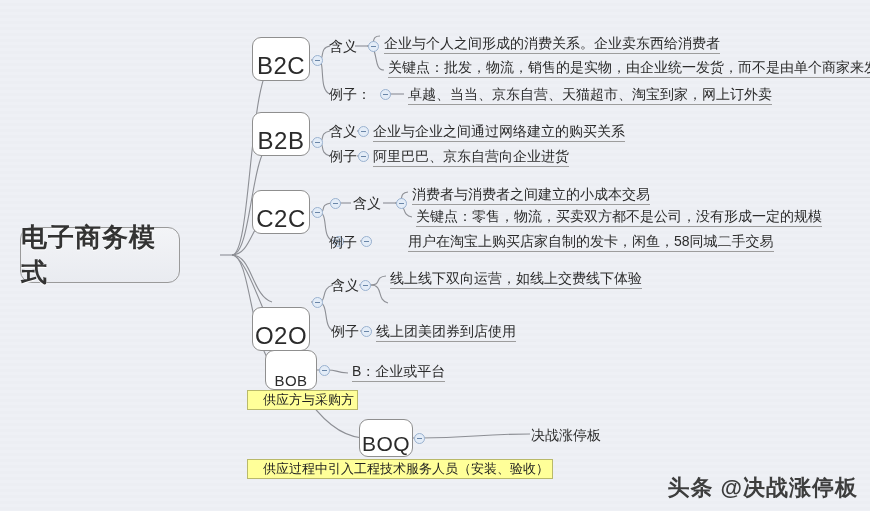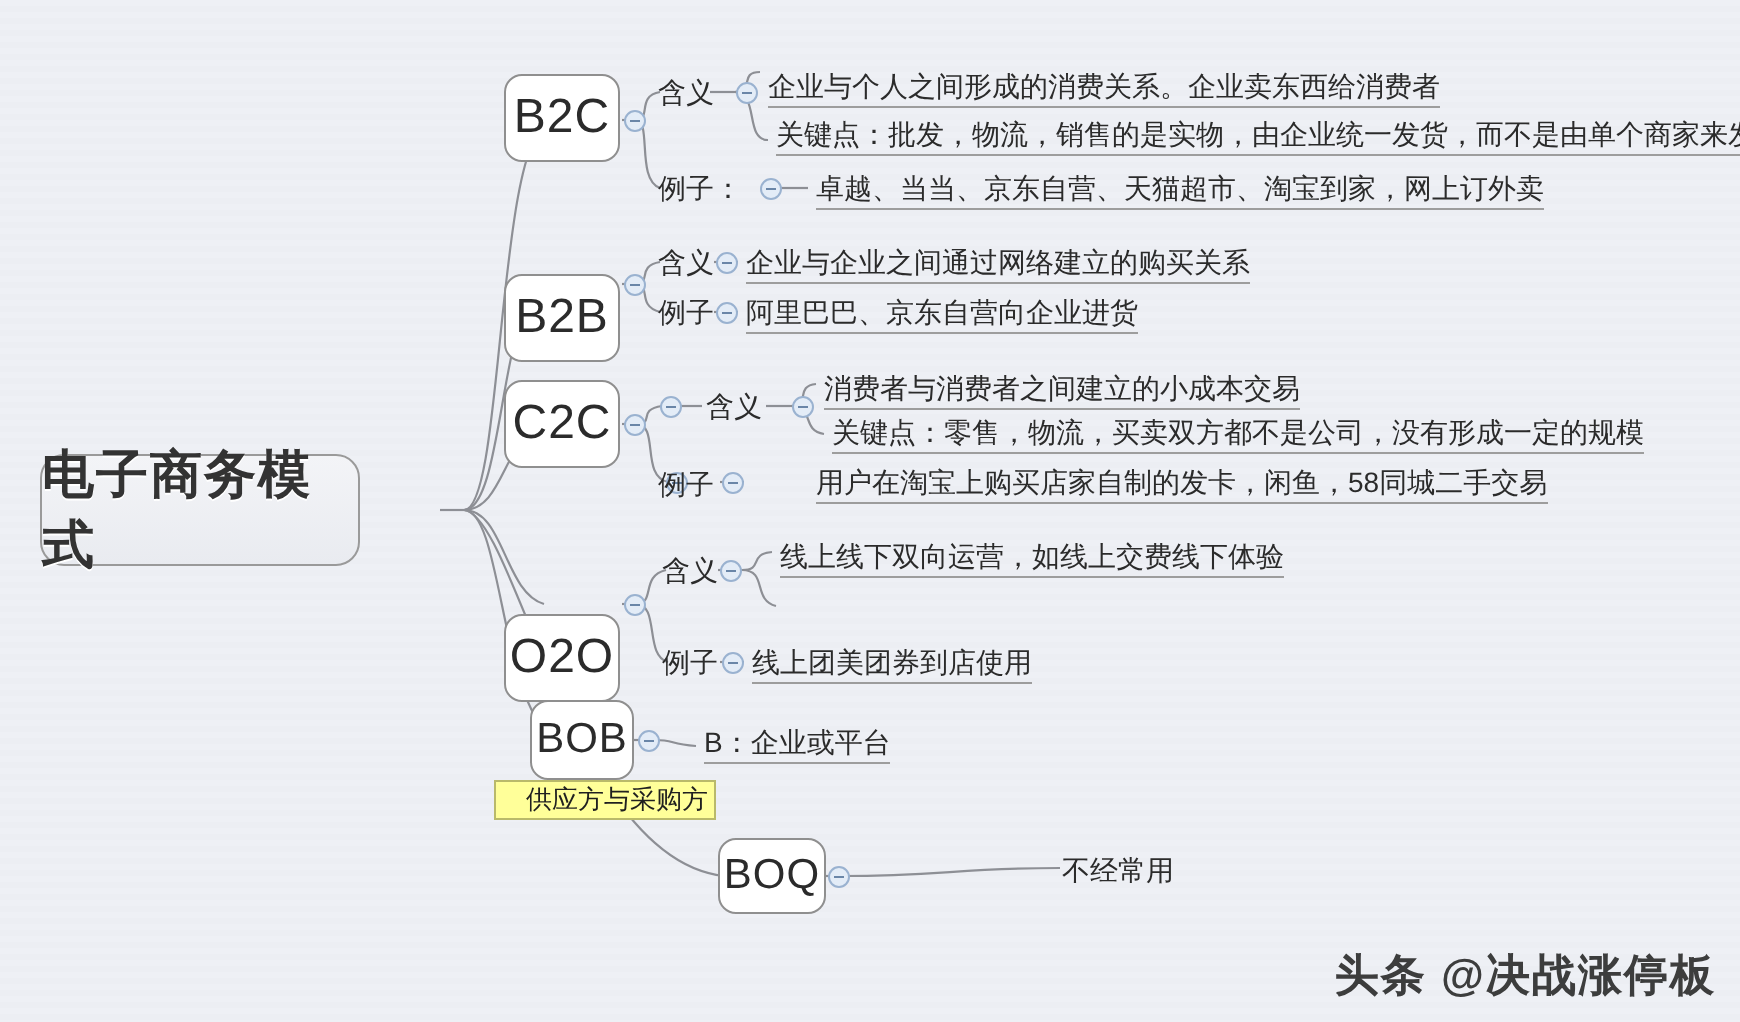--- a/index.html
+++ b/index.html
@@ -48,21 +48,21 @@
   }
 
   
   .l1-node {
     position: absolute;
     box-sizing: border-box;
     border: 1.1px solid #8f8f8f;
     border-radius: 9px;
     background: #ffffff;
     display: flex;
-    align-items: center;
+    align-items: flex-end;
     justify-content: center;
     color: #2b2b2b;
     letter-spacing: 0.5px;
   }
 
   
   .l2-label {
     position: absolute;
     color: #2b2b2b;
     white-space: nowrap;
@@ -207,21 +207,21 @@
   <div class="l2-label" style="left:329px; top:39px; font-size:14px;">含义</div>
   <div class="toggle" style="left:368px; top:41px;"></div>
 
   <div class="leaf" style="left:384px; top:36px; font-size:14px;">企业与个人之间形成的消费关系。企业卖东西给消费者</div>
   <div class="leaf" style="left:388px; top:60px; font-size:14px;">关键点：批发，物流，销售的是实物，由企业统一发货，而不是由单个商家来发货</div>
 
   <div class="l2-label" style="left:329px; top:87px; font-size:14px;">例子：</div>
   <div class="toggle" style="left:380px; top:89px;"></div>
   <div class="leaf" style="left:408px; top:87px; font-size:14px;">卓越、当当、京东自营、天猫超市、淘宝到家，网上订外卖</div>
 
-  <div class="l1-node" style="left:252px; top:137px; width:58px; height:44px; font-size:24px;">
+  <div class="l1-node" style="left:252px; top:112px; width:58px; height:44px; font-size:24px;">
     <span>B2B</span>
   </div>
   <div class="toggle" style="left:312px; top:137px;"></div>
 
   <div class="l2-label" style="left:329px; top:124px; font-size:14px;">含义</div>
   <div class="toggle" style="left:358px; top:126px;"></div>
   <div class="leaf" style="left:373px; top:124px; font-size:14px;">企业与企业之间通过网络建立的购买关系</div>
 
   <div class="l2-label" style="left:329px; top:149px; font-size:14px;">例子</div>
   <div class="toggle" style="left:358px; top:151px;"></div>
@@ -250,28 +250,29 @@
   <div class="toggle" style="left:312px; top:297px;"></div>
 
   <div class="l2-label" style="left:331px; top:278px; font-size:14px;">含义</div>
   <div class="toggle" style="left:360px; top:280px;"></div>
   <div class="leaf" style="left:390px; top:271px; font-size:14px;">线上线下双向运营，如线上交费线下体验</div>
 
   <div class="l2-label" style="left:331px; top:324px; font-size:14px;">例子</div>
   <div class="toggle" style="left:361px; top:326px;"></div>
   <div class="leaf" style="left:376px; top:324px; font-size:14px;">线上团美团券到店使用</div>
 
-  <div class="l1-node" style="left:265px; top:350px; width:52px; height:40px; font-size:21px;">
+  <div class="l1-node" style="left:265px; top:350px; width:52px; height:40px; font-size:15px;">
     <span>BOB</span>
   </div>
   <div class="toggle" style="left:319px; top:365px;"></div>
   <div class="leaf no-rule" style="left:352px; top:364px; font-size:14px; border-bottom:1px solid #9d9d9d;">B：企业或平台</div>
   <div class="note" style="left:247px; top:390px; font-size:13px;">供应方与采购方</div>
 
   <div class="l1-node" style="left:359px; top:419px; width:54px; height:38px; font-size:21px;">
     <span>BOQ</span>
   </div>
   <div class="toggle" style="left:414px; top:433px;"></div>
-  <div class="leaf no-rule" style="left:531px; top:428px; font-size:14px; border-bottom:none;">不经常用</div>
+  <div class="leaf no-rule" style="left:531px; top:428px; font-size:14px; border-bottom:none;">决战涨停板</div>
+  <div class="note" style="left:247px; top:459px; font-size:13px;">供应过程中引入工程技术服务人员（安装、验收）</div>
 
   <div class="watermark">头条 @决战涨停板</div>
 
 </div>
 
 </body></html>

